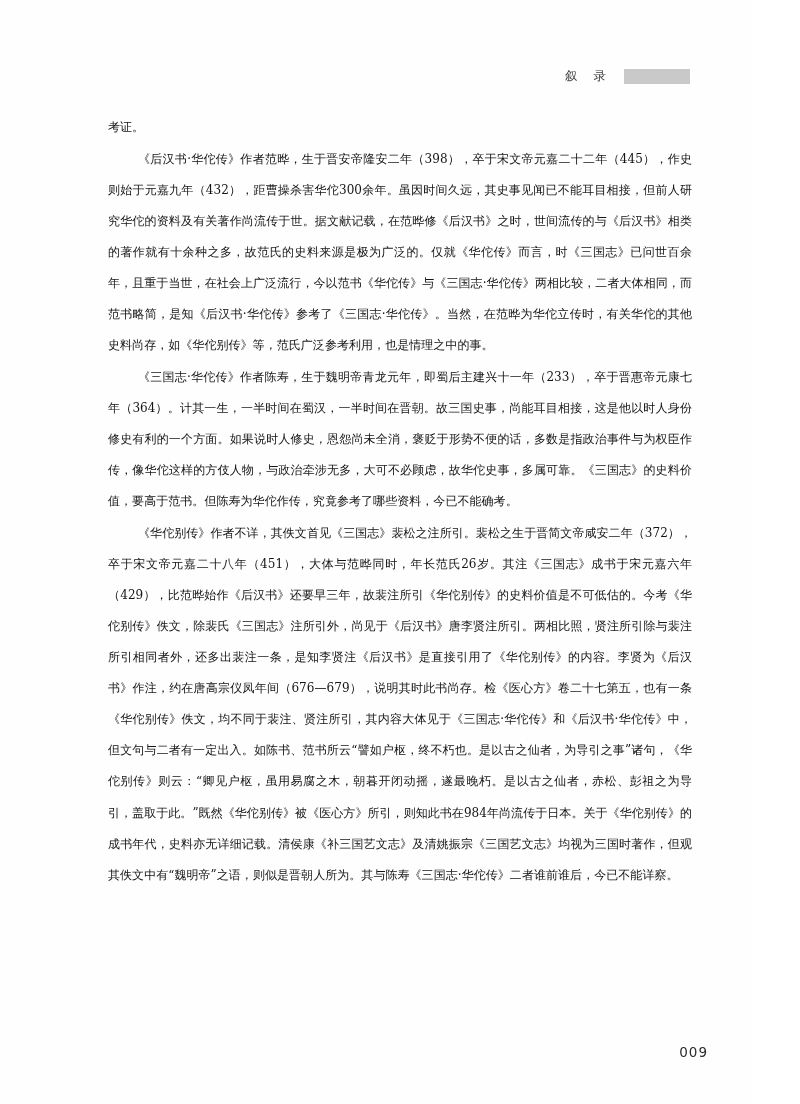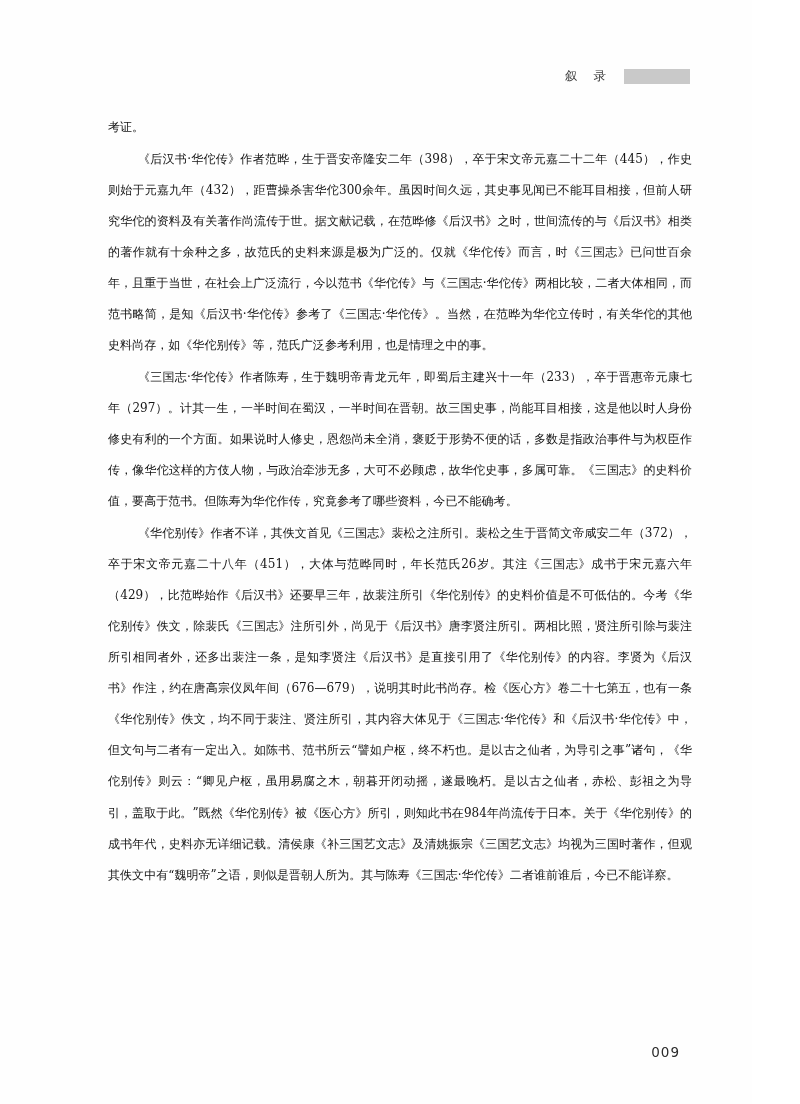--- a/index.html
+++ b/index.html
@@ -54,41 +54,41 @@
     text-align: justify;
     text-justify: inter-ideograph;
     letter-spacing: 0.05px;
     color: #141414;
   }
   p.indent {
     text-indent: 30px;
   }
   .folio {
     position: absolute;
-    right: 72px;
+    right: 44px;
     bottom: 44px;
     font-family: "DejaVu Sans", "Liberation Sans", sans-serif;
     font-size: 13.5px;
     letter-spacing: 1px;
     color: #2b2b2b;
   }
 </style>
 </head>
 <body>
 
 <div class="page">
 
   <div class="header">
     <span class="header-label">叙 录</span>
     <span class="header-bar"></span>
   </div>
 
   <div class="content">
     <p class="para">考证。</p>
     <p class="para indent">《后汉书·华佗传》作者范晔，生于晋安帝隆安二年（398），卒于宋文帝元嘉二十二年（445），作史则始于元嘉九年（432），距曹操杀害华佗300余年。虽因时间久远，其史事见闻已不能耳目相接，但前人研究华佗的资料及有关著作尚流传于世。据文献记载，在范晔修《后汉书》之时，世间流传的与《后汉书》相类的著作就有十余种之多，故范氏的史料来源是极为广泛的。仅就《华佗传》而言，时《三国志》已问世百余年，且重于当世，在社会上广泛流行，今以范书《华佗传》与《三国志·华佗传》两相比较，二者大体相同，而范书略简，是知《后汉书·华佗传》参考了《三国志·华佗传》。当然，在范晔为华佗立传时，有关华佗的其他史料尚存，如《华佗别传》等，范氏广泛参考利用，也是情理之中的事。</p>
-    <p class="para indent">《三国志·华佗传》作者陈寿，生于魏明帝青龙元年，即蜀后主建兴十一年（233），卒于晋惠帝元康七年（297）。计其一生，一半时间在蜀汉，一半时间在晋朝。故三国史事，尚能耳目相接，这是他以时人身份修史有利的一个方面。如果说时人修史，恩怨尚未全消，褒贬于形势不便的话，多数是指政治事件与为权臣作传，像华佗这样的方伎人物，与政治牵涉无多，大可不必顾虑，故华佗史事，多属可靠。《三国志》的史料价值，要高于范书。但陈寿为华佗作传，究竟参考了哪些资料，今已不能确考。</p>
+    <p class="para indent">《三国志·华佗传》作者陈寿，生于魏明帝青龙元年，即蜀后主建兴十一年（233），卒于晋惠帝元康七年（364）。计其一生，一半时间在蜀汉，一半时间在晋朝。故三国史事，尚能耳目相接，这是他以时人身份修史有利的一个方面。如果说时人修史，恩怨尚未全消，褒贬于形势不便的话，多数是指政治事件与为权臣作传，像华佗这样的方伎人物，与政治牵涉无多，大可不必顾虑，故华佗史事，多属可靠。《三国志》的史料价值，要高于范书。但陈寿为华佗作传，究竟参考了哪些资料，今已不能确考。</p>
     <p class="para indent">《华佗别传》作者不详，其佚文首见《三国志》裴松之注所引。裴松之生于晋简文帝咸安二年（372），卒于宋文帝元嘉二十八年（451），大体与范晔同时，年长范氏26岁。其注《三国志》成书于宋元嘉六年（429），比范晔始作《后汉书》还要早三年，故裴注所引《华佗别传》的史料价值是不可低估的。今考《华佗别传》佚文，除裴氏《三国志》注所引外，尚见于《后汉书》唐李贤注所引。两相比照，贤注所引除与裴注所引相同者外，还多出裴注一条，是知李贤注《后汉书》是直接引用了《华佗别传》的内容。李贤为《后汉书》作注，约在唐高宗仪凤年间（676—679），说明其时此书尚存。检《医心方》卷二十七第五，也有一条《华佗别传》佚文，均不同于裴注、贤注所引，其内容大体见于《三国志·华佗传》和《后汉书·华佗传》中，但文句与二者有一定出入。如陈书、范书所云“譬如户枢，终不朽也。是以古之仙者，为导引之事”诸句，《华佗别传》则云：“卿见户枢，虽用易腐之木，朝暮开闭动摇，遂最晚朽。是以古之仙者，赤松、彭祖之为导引，盖取于此。”既然《华佗别传》被《医心方》所引，则知此书在984年尚流传于日本。关于《华佗别传》的成书年代，史料亦无详细记载。清侯康《补三国艺文志》及清姚振宗《三国艺文志》均视为三国时著作，但观其佚文中有“魏明帝”之语，则似是晋朝人所为。其与陈寿《三国志·华佗传》二者谁前谁后，今已不能详察。</p>
 
   </div>
 
   <div class="folio">009</div>
 
 </div>
 
 </body></html>

